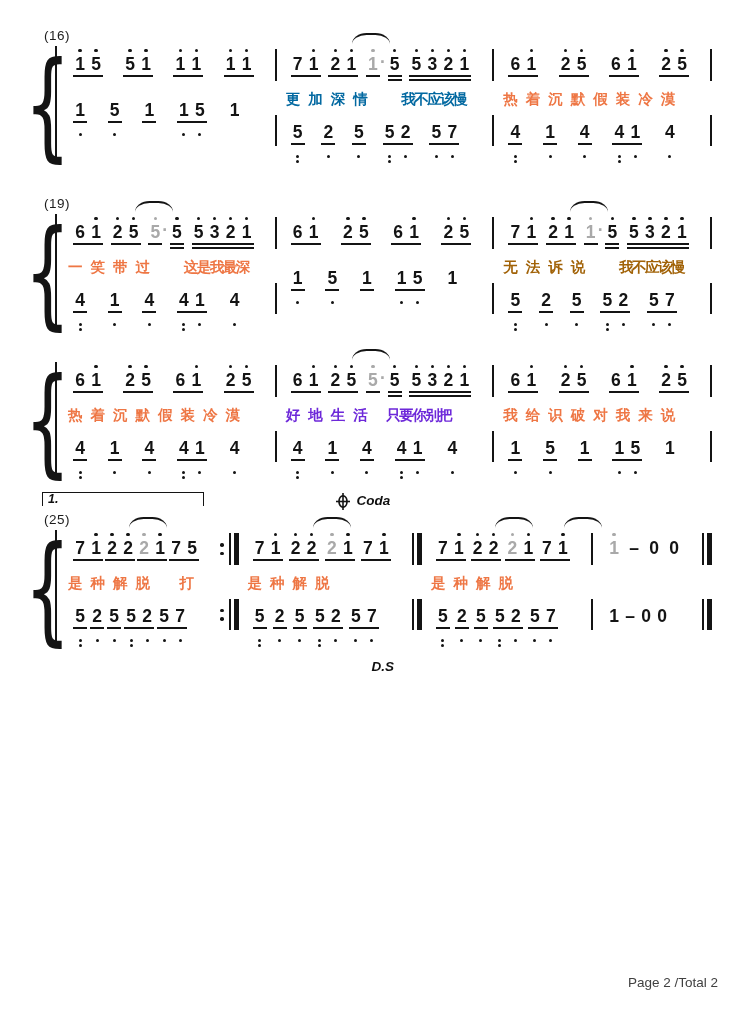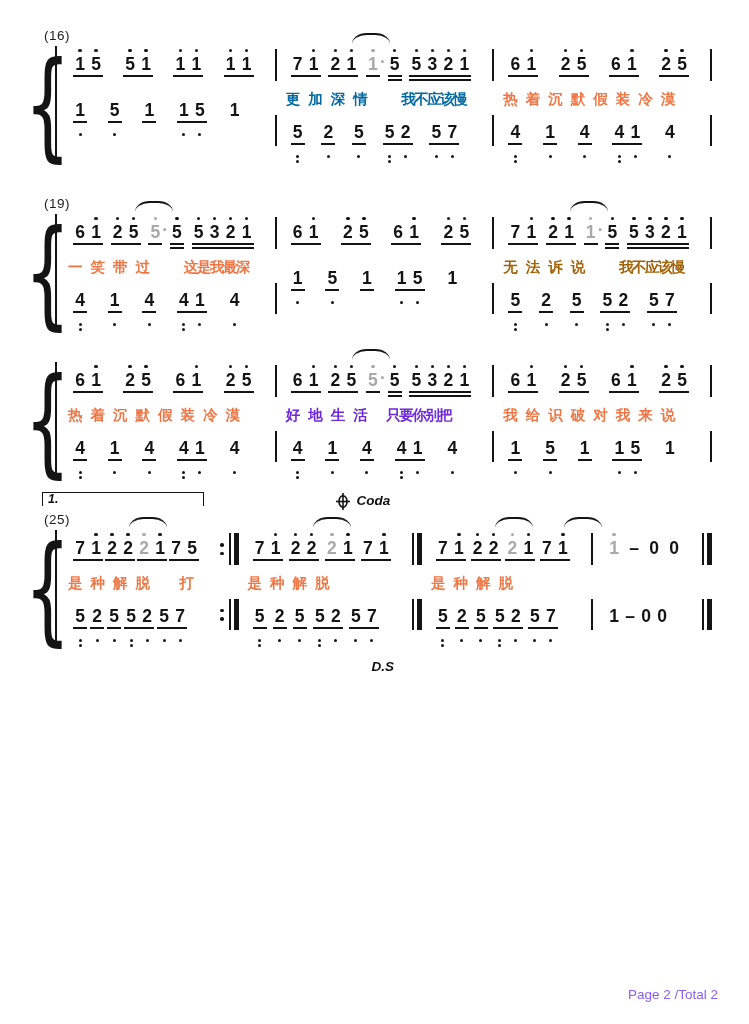--- a/index.html
+++ b/index.html
@@ -36,21 +36,21 @@
   .bl-sp{height:22px}
   .bl-bass{height:42px;padding:5px 0 6px}
   .line{width:2px;background:#141414}
   .line.thick{width:5px}
   .rdots{display:flex;flex-direction:column;justify-content:center;gap:5px;margin-right:2px}
   .rdots .dot{width:3.5px;height:3.5px;background:#141414}
   .volta{position:absolute;left:-17px;right:16px;top:-38px;height:14px;border:1.7px solid #141414;border-bottom:none}
   .volta span{position:absolute;left:5px;top:0;font-size:12.5px;font-style:italic;font-weight:bold;color:#111;line-height:12px}
   .codalabel{position:absolute;left:56%;top:-37px;display:flex;gap:7px;font-style:italic;font-weight:bold;font-size:13.5px;color:#111}
   .ds{position:absolute;right:18px;bottom:-26px;font-style:italic;font-weight:bold;font-size:13.5px;color:#111}
-  .footer{position:absolute;right:31px;bottom:22px;font-size:13.5px;color:#8b5cf6}
+  .footer{position:absolute;right:31px;bottom:34px;font-size:13.5px;color:#404040}
 </style>
 </head>
 <body>
 
 <div class="page">
   <div class="score" id="score">
       <div class="system">
         <div class="syshead">
           <span class="sysnum">(16)</span>
         </div>

